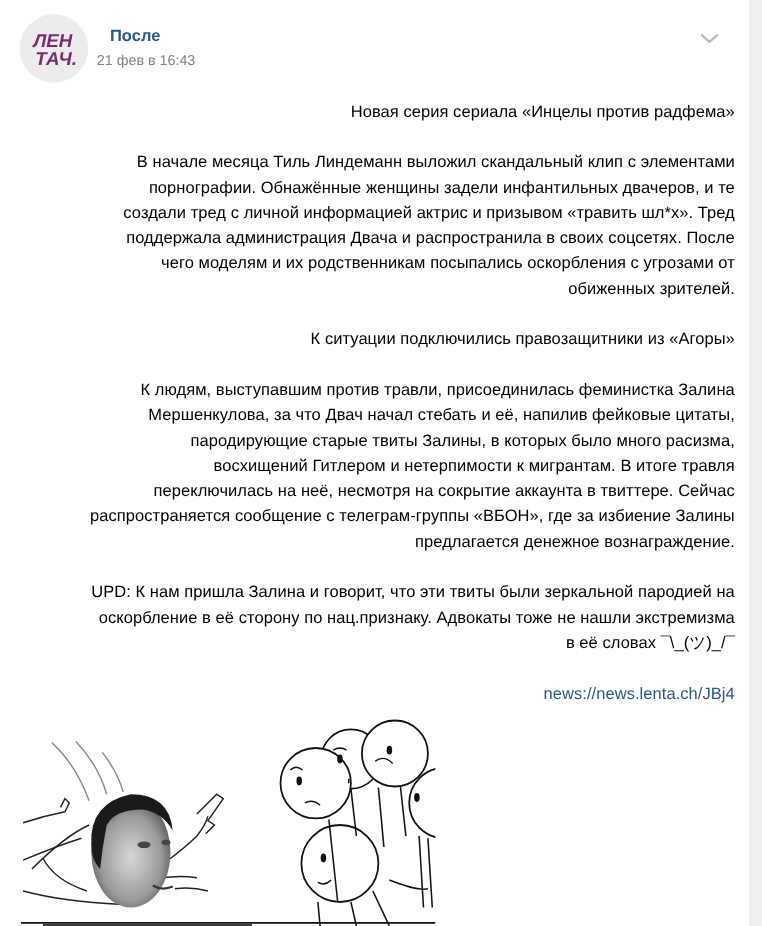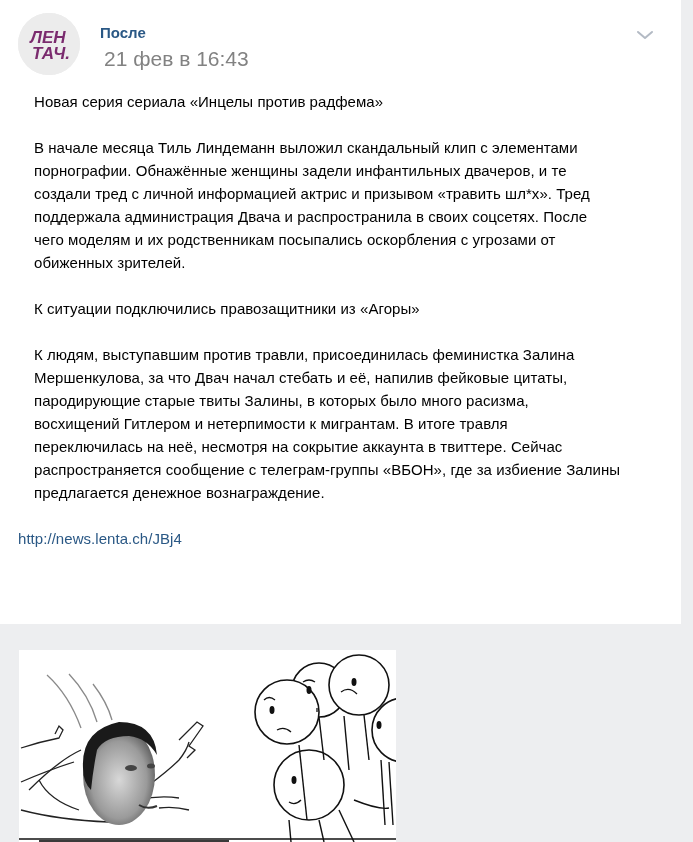--- a/index.html
+++ b/index.html
@@ -8,24 +8,25 @@
       width: 693px;
       height: 842px;
       overflow: hidden;
       background: #edeef0;
     }
     .card {
       position: absolute;
       left: 0;
       top: 0;
       width: 681px;
-      height: 624px;
+      height: 842px;
       background: #ffffff;
       font-family: "Liberation Sans", "DejaVu Sans", sans-serif;
       color: #000000;
+      text-align: right;
     }
     .avatar {
       position: absolute;
       left: 18px;
       top: 13px;
       width: 62px;
       height: 62px;
       border-radius: 50%;
       background: #ececec;
       overflow: hidden;
@@ -36,23 +37,23 @@
       left: 100px;
       top: 24px;
       font-size: 15px;
       font-weight: bold;
       color: #2a5885;
       text-decoration: none;
       cursor: pointer;
     }
     .date {
       position: absolute;
-      left: 104px;
+      left: 88px;
       top: 47px;
-      font-size: 21px;
+      font-size: 13px;
       color: #828282;
       cursor: pointer;
     }
     .menu-chevron {
       position: absolute;
       left: 633px;
       top: 26px;
       width: 24px;
       height: 18px;
       cursor: pointer;
@@ -118,21 +119,24 @@
 чего моделям и их родственникам посыпались оскорбления с угрозами от
 обиженных зрителей.</p>
     <p>К ситуации подключились правозащитники из «Агоры»</p>
     <p>К людям, выступавшим против травли, присоединилась феминистка Залина
 Мершенкулова, за что Двач начал стебать и её, напилив фейковые цитаты,
 пародирующие старые твиты Залины, в которых было много расизма,
 восхищений Гитлером и нетерпимости к мигрантам. В итоге травля
 переключилась на неё, несмотря на сокрытие аккаунта в твиттере. Сейчас
 распространяется сообщение с телеграм-группы «ВБОН», где за избиение Залины
 предлагается денежное вознаграждение.</p>
-    <p style="margin:0;"><a class="post-link">http://news.lenta.ch/JBj4</a></p>
+    <p>UPD: К нам пришла Залина и говорит, что эти твиты были зеркальной пародией на
+оскорбление в её сторону по нац.признаку. Адвокаты тоже не нашли экстремизма
+в её словах ¯\_(ツ)_/¯</p>
+    <p style="margin:0;"><a class="post-link">news://news.lenta.ch/JBj4</a></p>
   </div>
 
   <div class="attachment">
     <svg width="377" height="192" viewBox="0 0 377 192">
       <rect width="377" height="192" fill="#ffffff"></rect>
 
       <g stroke="#8a8a8a" stroke-width="1.3" fill="none">
         <path d="M28,25 Q50,45 62,78"></path>
         <path d="M50,24 Q70,45 78,72"></path>
         <path d="M74,34 Q88,52 93,70"></path>

